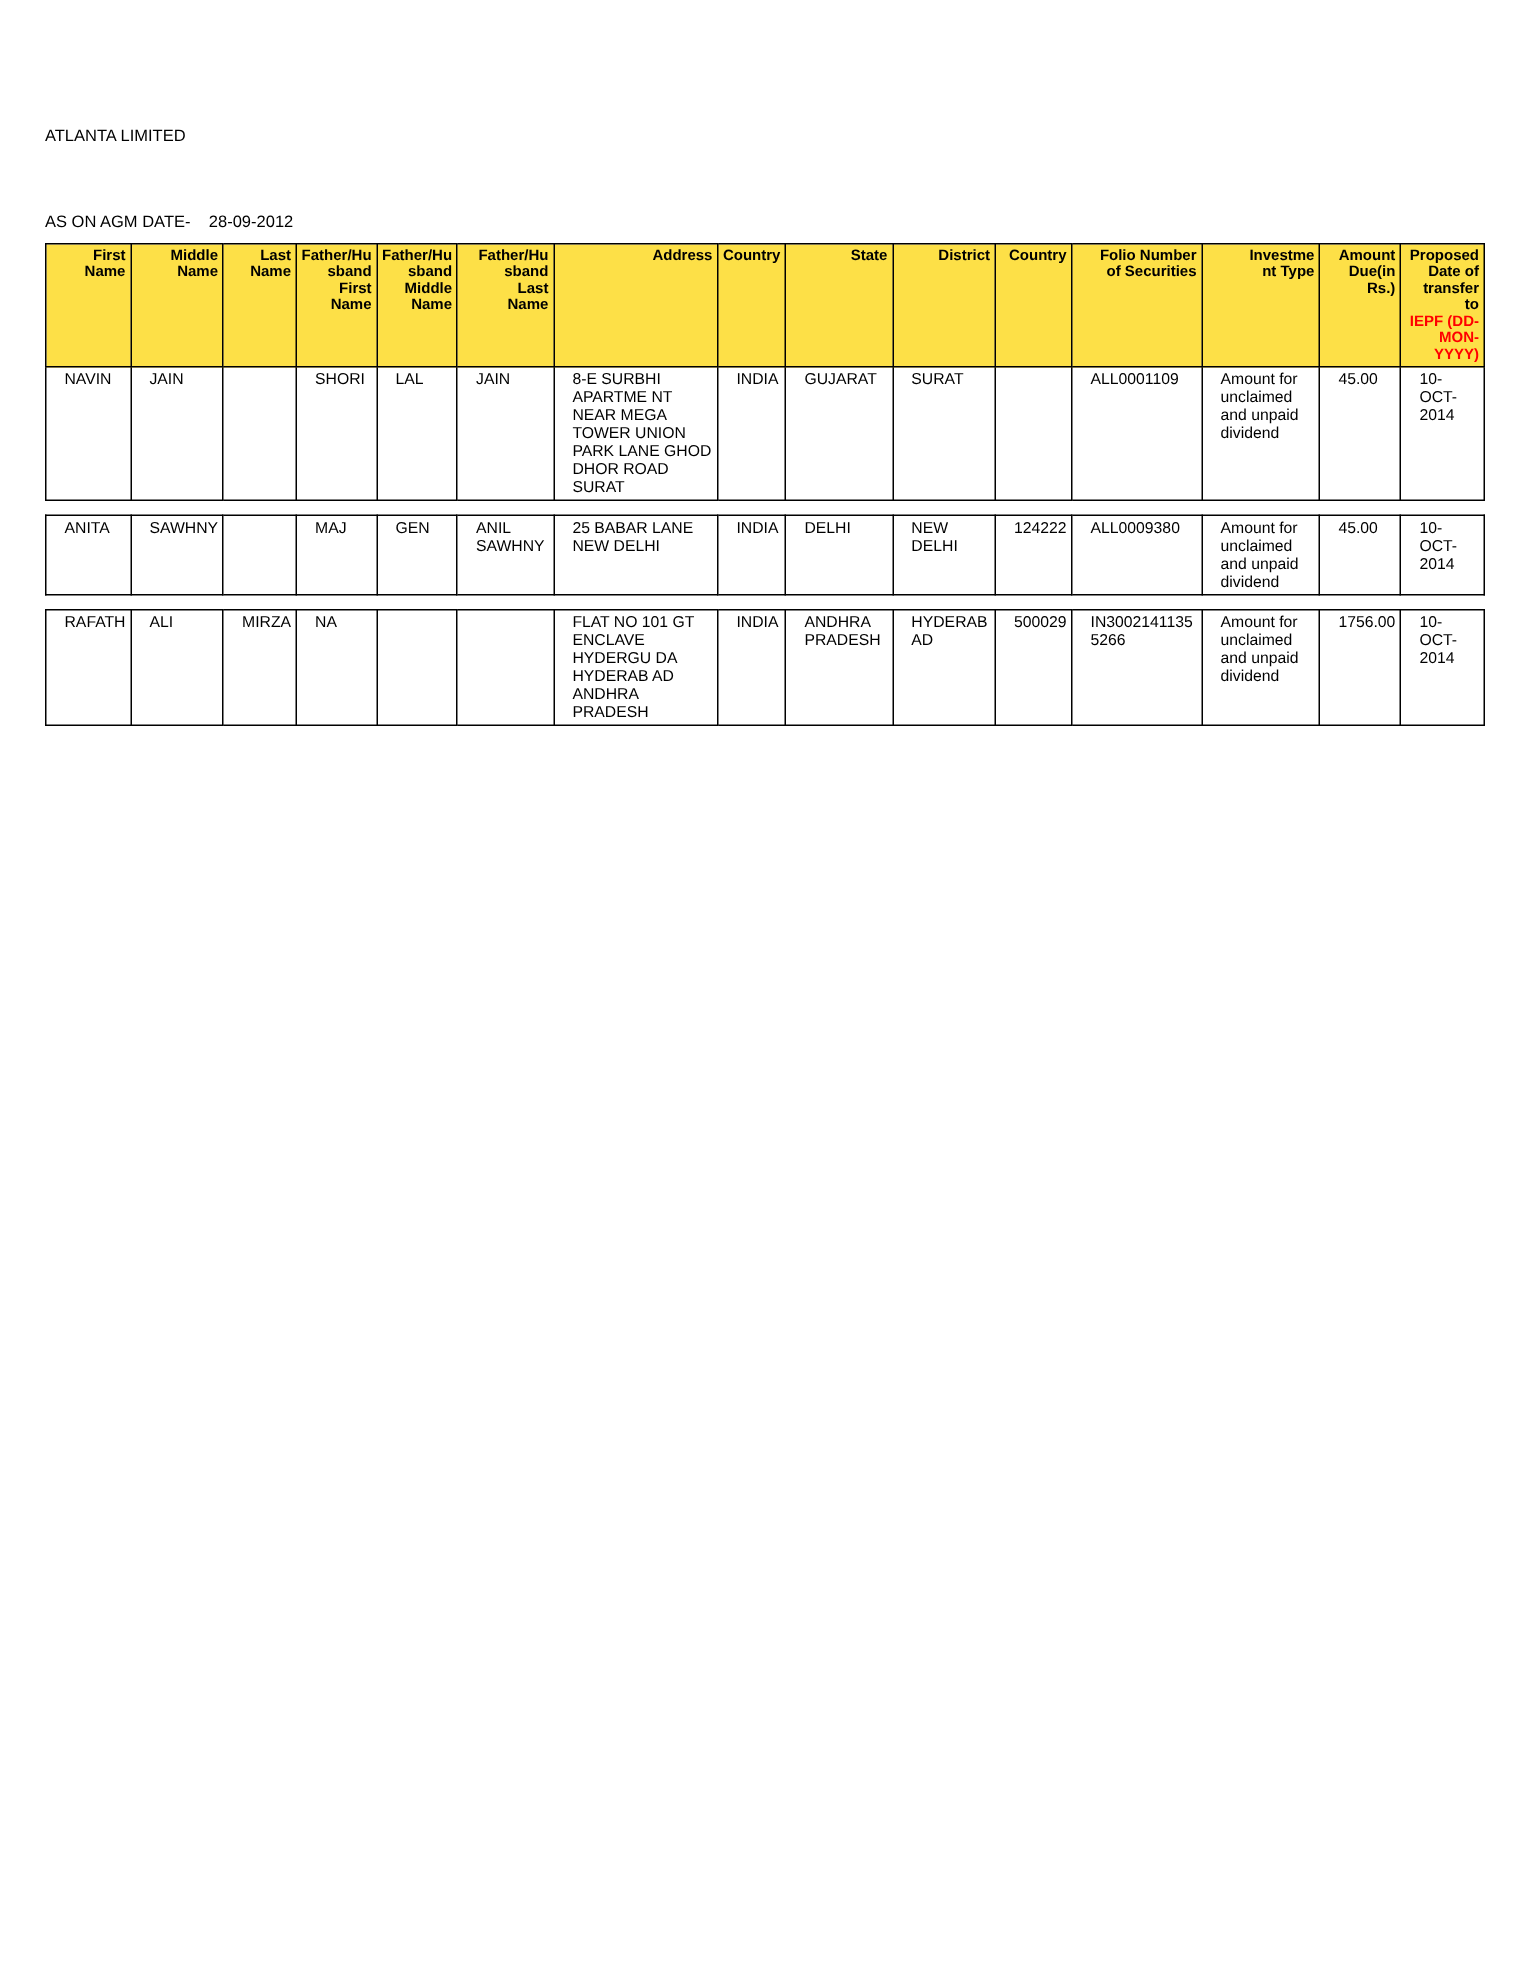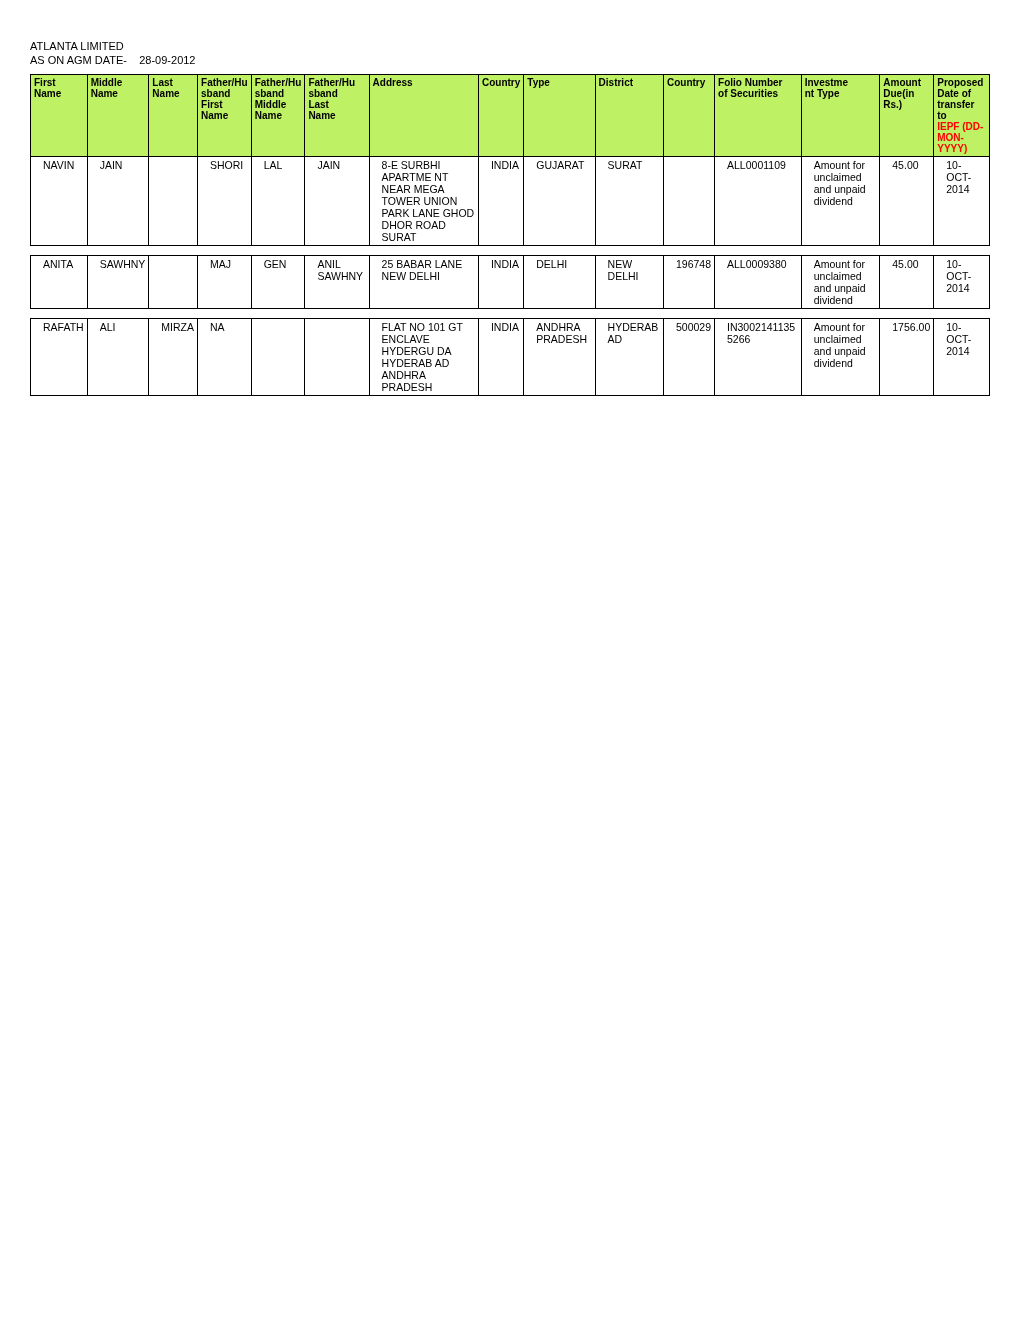--- a/index.html
+++ b/index.html
@@ -9,41 +9,43 @@
       font-size: 11px;
       color: #000;
       padding: 40px 30px;
     }
     .header-info {
       margin-bottom: 8px;
       font-size: 11px;
     }
     .header-info div {
       margin-bottom: 2px;
+      margin-top: 45px;
     }
     .agm-row {
       display: flex;
       align-items: flex-start;
     }
     table {
       width: 100%;
       border-collapse: collapse;
       font-size: 10.5px;
       margin-top: 4px;
     }
     th, td {
       border: 1px solid #000;
       padding: 2px 3px;
       vertical-align: top;
       text-align: left;
     }
     thead th {
-      background: #bef264;
+      background: #fde047;
       font-weight: bold;
       font-size: 10px;
+      text-align: right;
     }
     .red-text {
       color: red;
       font-weight: bold;
     }
     tbody td {
       font-size: 10.5px;
       padding-left: 12px;
     }
   </style>
@@ -63,21 +65,21 @@
   <thead>
     <tr>
       <th>First<br>Name</th>
       <th>Middle<br>Name</th>
       <th>Last<br>Name</th>
       <th>Father/Hu<br>sband<br>First<br>Name</th>
       <th>Father/Hu<br>sband<br>Middle<br>Name</th>
       <th>Father/Hu<br>sband<br>Last<br>Name</th>
       <th>Address</th>
       <th>Country</th>
-      <th>Type</th>
+      <th>State</th>
       <th>District</th>
       <th>Country</th>
       <th>Folio Number<br>of Securities</th>
       <th>Investme<br>nt Type</th>
       <th>Amount<br>Due(in<br>Rs.)</th>
       <th>Proposed<br>Date of<br>transfer to<br><span class="red-text">IEPF (DD-<br>MON-YYYY)</span></th>
     </tr>
   </thead>
   <tbody id="table-body">
   <tr>
@@ -104,21 +106,21 @@
         <td>ANITA</td>
         <td>SAWHNY</td>
         <td></td>
         <td>MAJ</td>
         <td>GEN</td>
         <td>ANIL SAWHNY</td>
         <td>25 BABAR LANE NEW DELHI</td>
         <td>INDIA</td>
         <td>DELHI</td>
         <td>NEW DELHI</td>
-        <td>196748</td>
+        <td>124222</td>
         <td>ALL0009380</td>
         <td>Amount for unclaimed and unpaid dividend</td>
         <td>45.00</td>
         <td>10-OCT-2014</td>
       </tr>
       <tr>
         <td colspan="15" style="height: 10px; border: none;"></td>
       </tr>
       <tr>
         <td>RAFATH</td>

